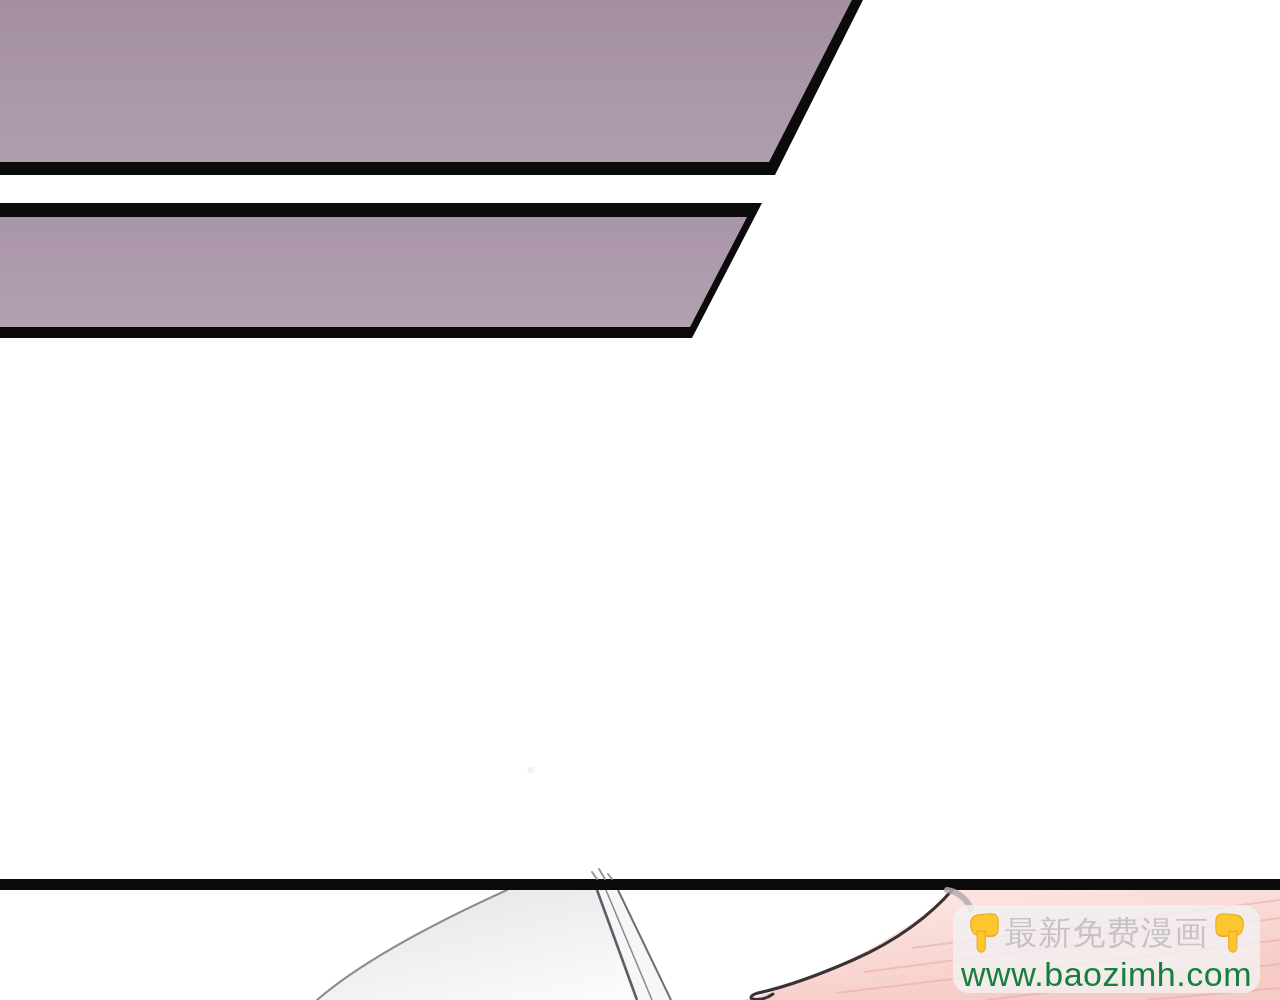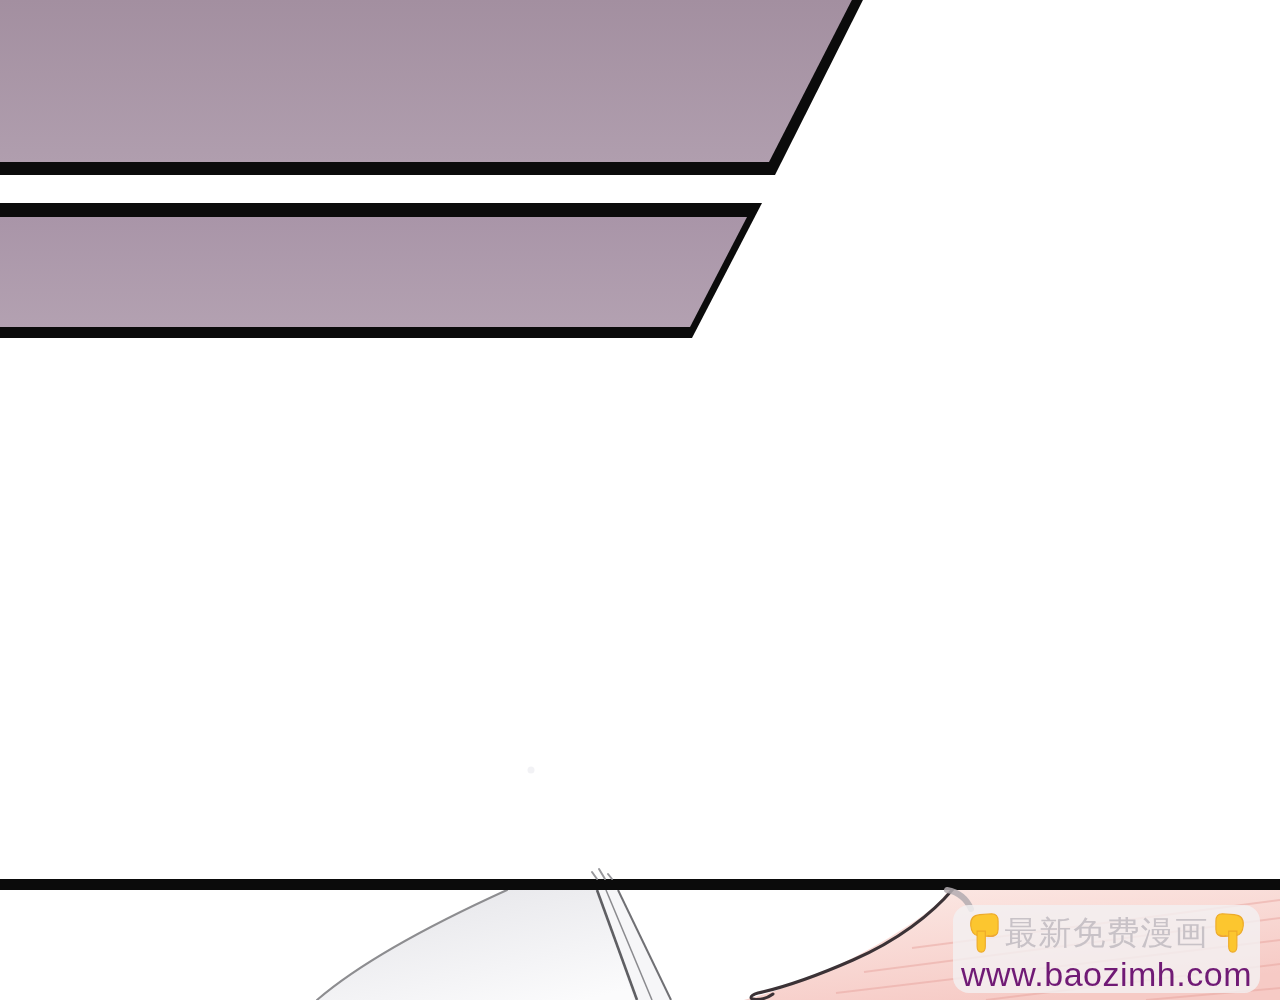--- a/index.html
+++ b/index.html
@@ -111,16 +111,16 @@
       </span>
       <span class="wm-title" style="color: rgb(200, 194, 199);">最新免费漫画</span>
       <span style="color: rgb(252, 198, 47);">
         <svg class="emoji mirror" viewBox="0 0 36 46" xmlns="http://www.w3.org/2000/svg">
           <path fill="currentColor" stroke="#edaa28" stroke-width="1.2" d="M 4,16 Q 3,5 14,4 L 27,3 Q 34,3 34,11 L 34,20 Q 34,28 26,28 L 12,27 Q 5,26 4,16 Z"></path>
           <path fill="currentColor" stroke="#edaa28" stroke-width="1.2" d="M 11,22 L 11,39 Q 11,45 15.5,45 Q 20,45 20,39 L 20,22 Z"></path>
           <path fill="none" stroke="#eda33c" stroke-width="1.6" stroke-linecap="round" d="M 23,27 Q 27,28.5 30,26.5"></path>
         </svg>
       </span>
     </div>
-    <div class="wm-url" style="color: #701a75;">www.baozimh.com</div>
+    <div class="wm-url" style="color: #15803d;">www.baozimh.com</div>
   </div>
 
 </div>
 
 </body></html>

